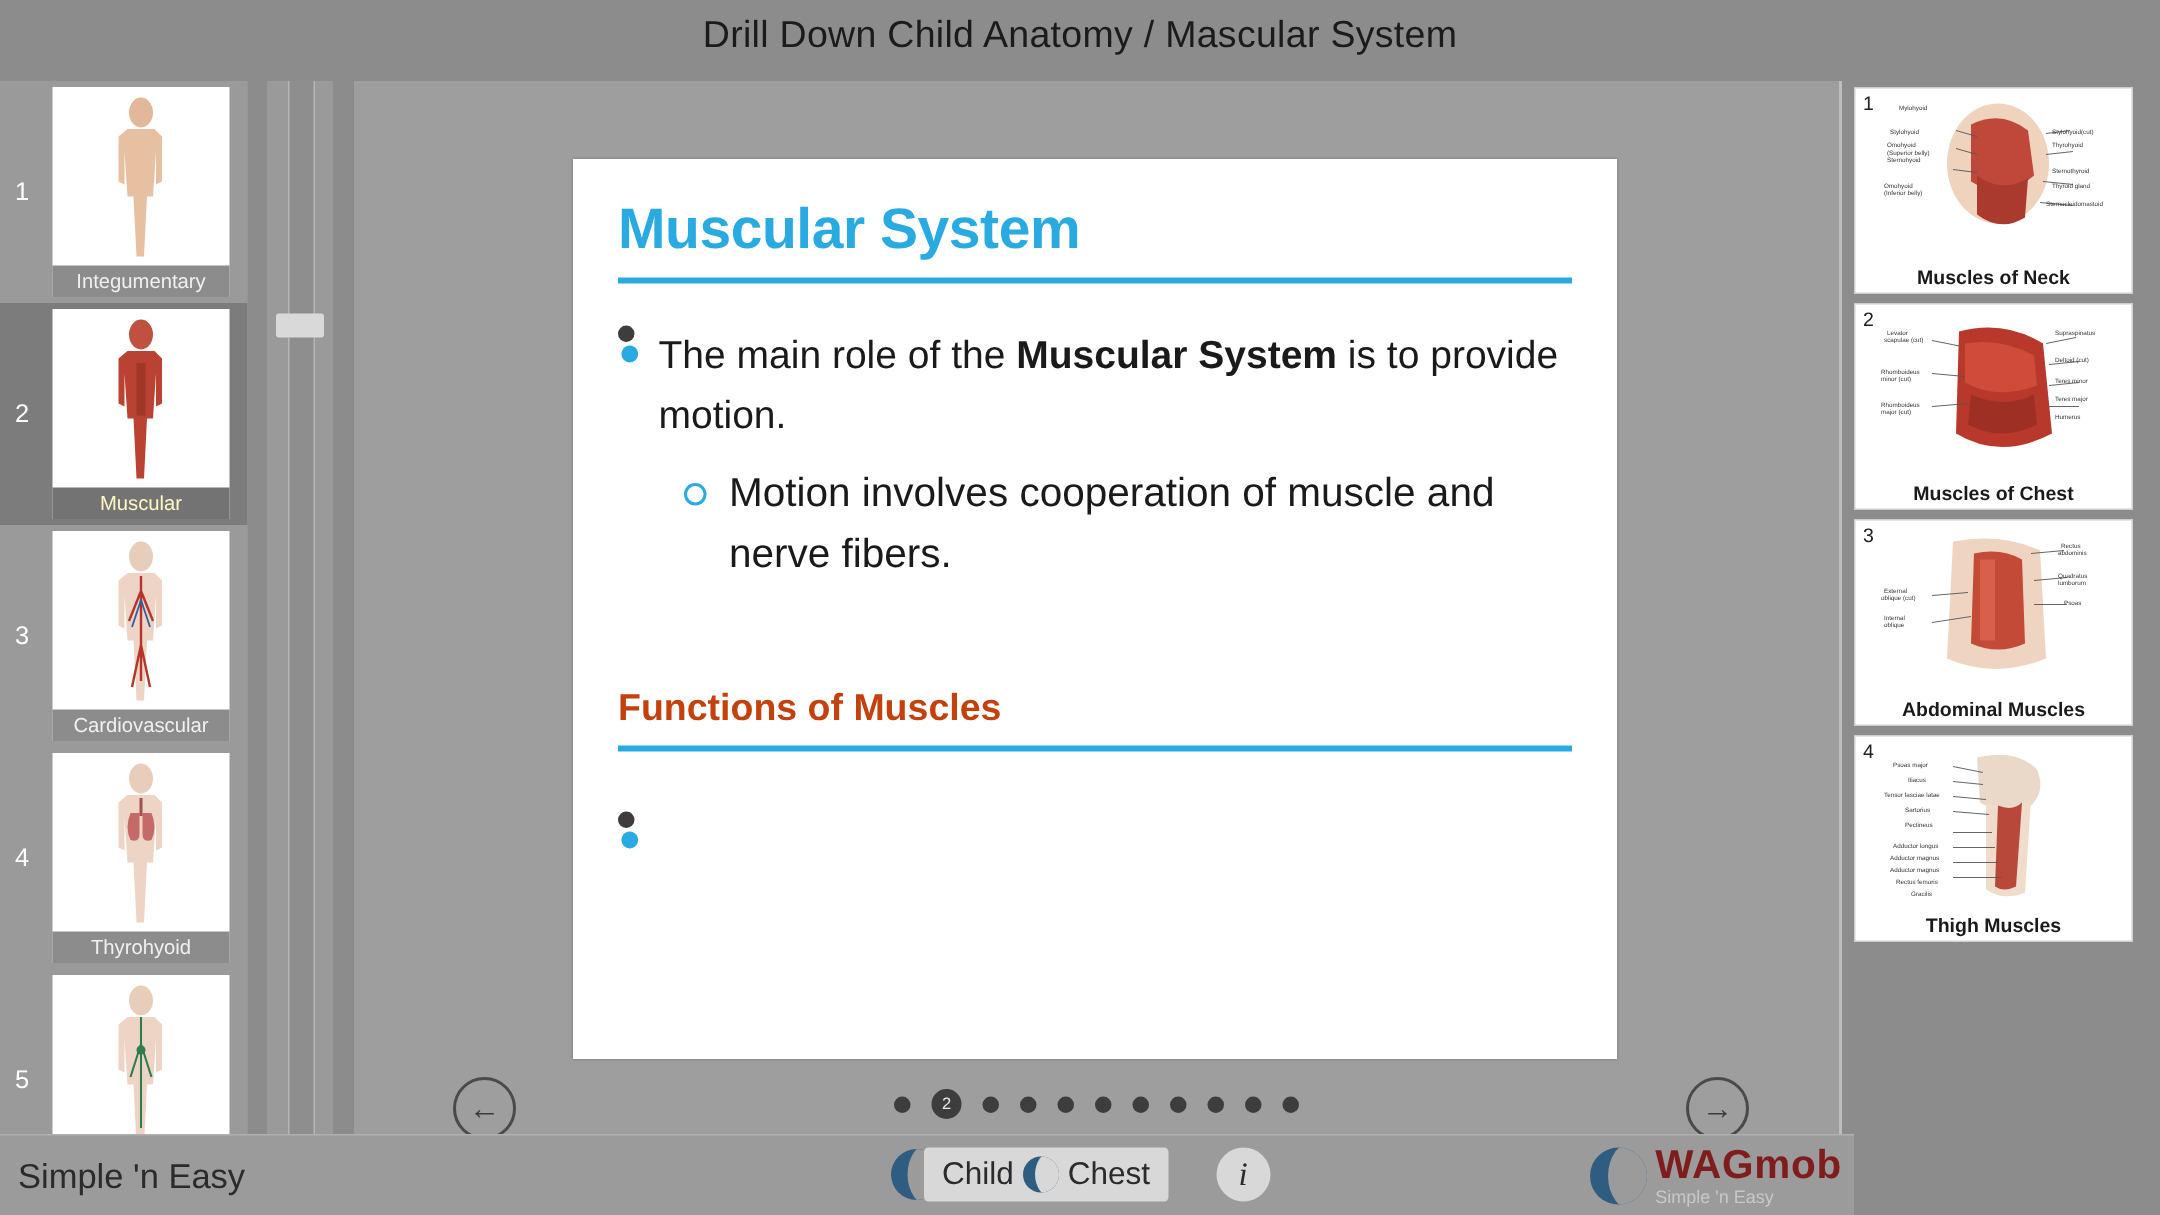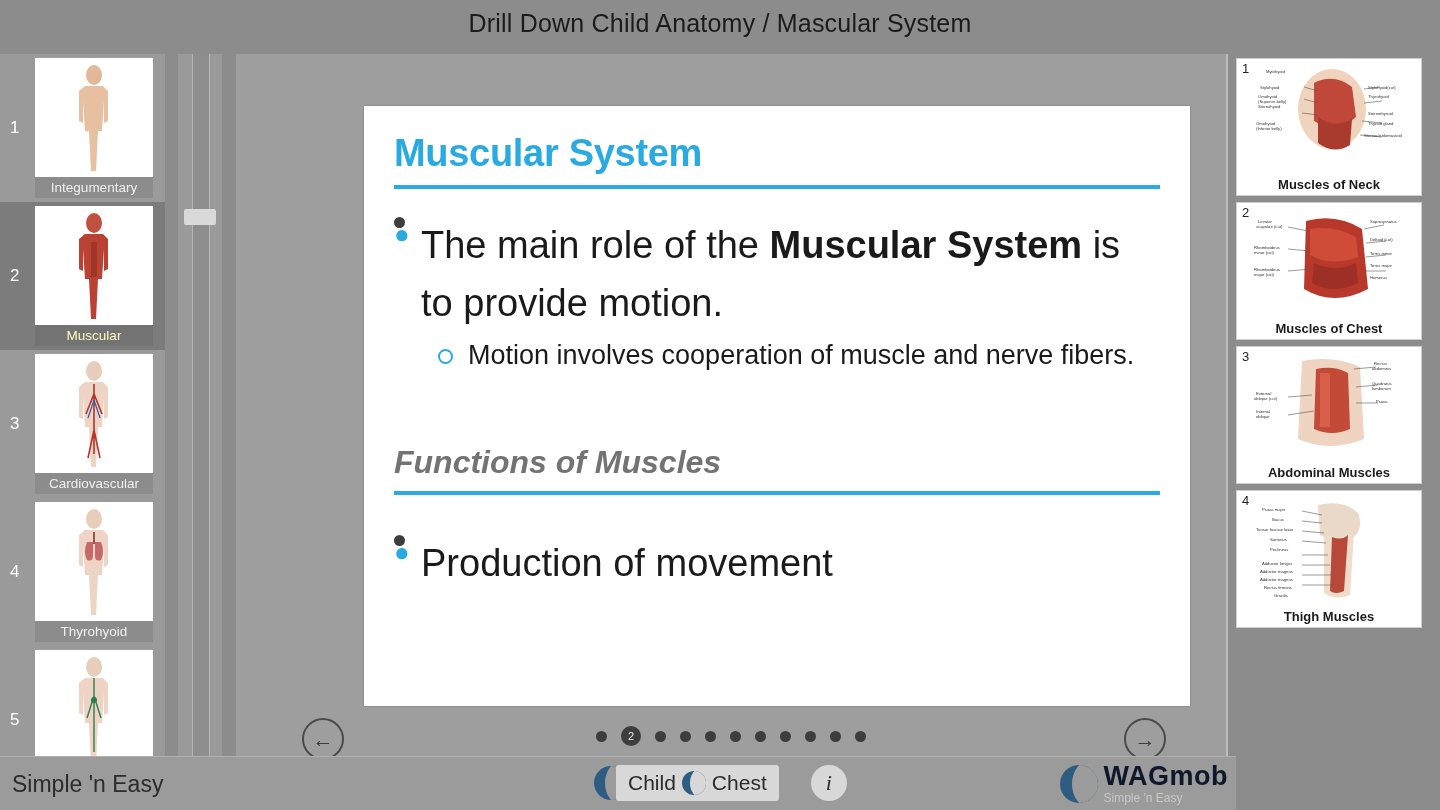--- a/index.html
+++ b/index.html
@@ -132,23 +132,23 @@
   .stage {
     position: absolute;
     left: 236px;
     top: 54px;
     width: 990px;
     height: 702px;
     background: #9e9e9e;
   }
   .slide {
     position: absolute;
-    left: 128px;
+    left: 146px;
     top: 52px;
-    width: 826px;
+    width: 696px;
     height: 600px;
     background: #ffffff;
     overflow: hidden;
     box-shadow: 0 0 2px rgba(0,0,0,0.25);
   }
   .slide-inner { padding: 26px 30px 0 30px; }
   .slide h1 {
     margin: 0;
     font-size: 38px;
     color: #29abe2;
@@ -166,51 +166,50 @@
     align-items: flex-start;
     margin-bottom: 2px;
   }
   .bullet-l1 .dot {
     color: #29abe2;
     font-size: 26px;
     line-height: 34px;
     margin-right: 16px;
   }
   .bullet-l1 .txt {
-    font-size: 38px;
+    font-size: 26px;
     color: #1a1a1a;
     line-height: 1.52;
   }
   .bullet-l1 .txt b { font-weight: bold; }
   .bullet-l2 {
     display: flex;
     align-items: flex-start;
     margin-left: 44px;
-    margin-top: 2px;
+    margin-top: 12px;
   }
   .bullet-l2 .ring {
     width: 11px; height: 11px;
     border: 2px solid #29abe2;
     border-radius: 50%;
     margin-right: 15px;
     margin-top: 14px;
     flex: none;
   }
   .bullet-l2 .txt {
     font-size: 27px;
     color: #1a1a1a;
     line-height: 1.52;
   }
   .section2 { margin-top: 68px; }
   .slide h2 {
     margin: 0;
-    font-size: 32px;
-    color: #737373;
+    font-size: 25px;
+    color: #c2410c;
     font-weight: bold;
-    font-style: italic;
   }
   .rule2 {
     height: 4px;
     background: #29abe2;
     margin-top: 10px;
     margin-bottom: 40px;
   }
 
   
   .nav-arrow {
@@ -400,21 +399,21 @@
     position: absolute;
     left: 12px; top: -4px;
     width: 34px; height: 46px;
     border-radius: 50%;
     background: #9b9b9b;
   }
   .wagmob .wtext { line-height: 1; }
   .wagmob .wtop {
     font-size: 27px;
     font-weight: bold;
-    color: #0f172a;
+    color: #7f1d1d;
     letter-spacing: 0.5px;
   }
   .wagmob .wsub {
     font-size: 12px;
     color: #c8c8c8;
     margin-top: 2px;
   }
 </style>
 </head>
 <body>
@@ -511,21 +510,20 @@
         <div class="bullet-l2">
           <span class="ring"></span>
           <span class="txt">Motion involves cooperation of muscle and nerve fibers.</span>
         </div>
 
         <div class="section2">
           <h2>Functions of Muscles</h2>
           <div class="rule2"></div>
           <div class="bullet-l1">
             <span class="dot">●</span>
-            <span class="txt">Production of movement</span>
           </div>
         </div>
       </div>
     </div>
 
     <div class="nav-arrow nav-prev">
       <span>←</span>
     </div>
     <div class="nav-arrow nav-next">
       <span>→</span>

